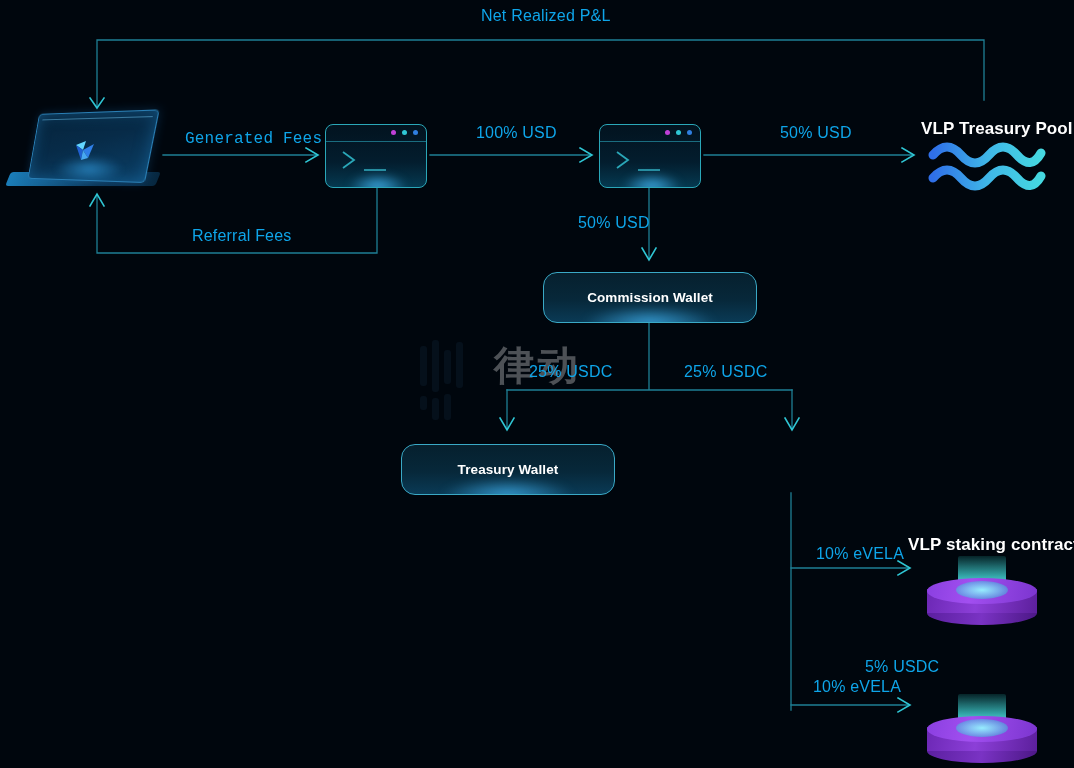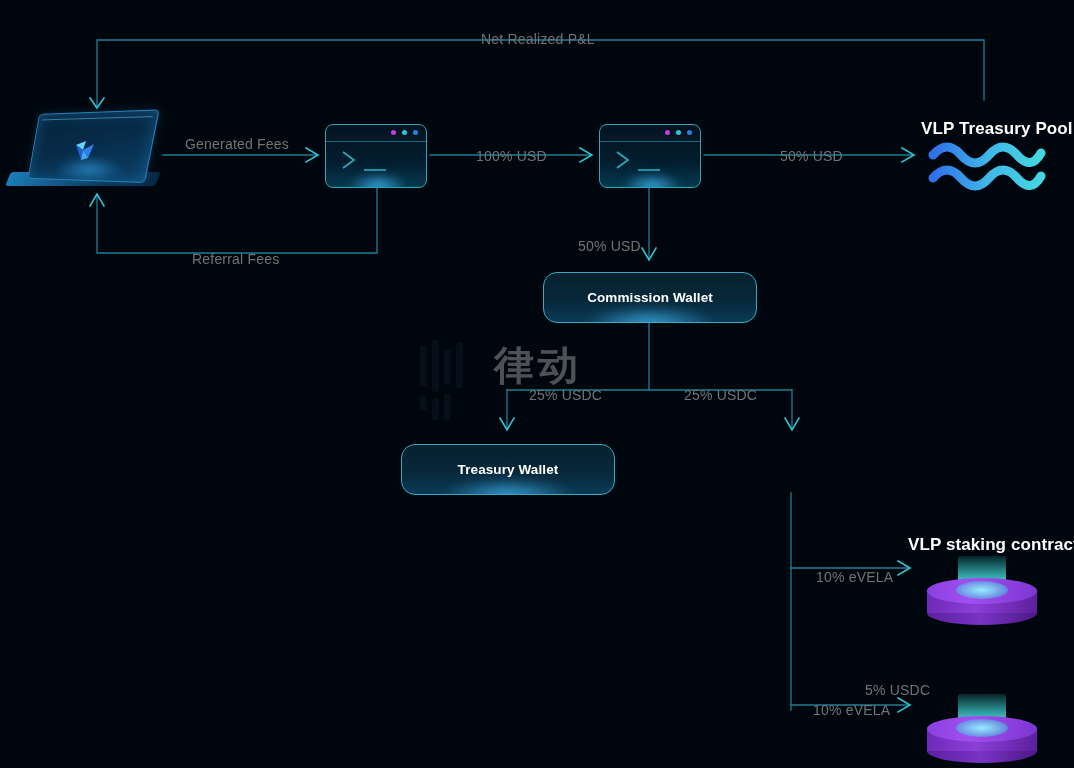--- a/index.html
+++ b/index.html
@@ -4,21 +4,21 @@
 <style>
   html,body{margin:0;padding:0;background:#00060d;}
   body{
     width:1074px;height:768px;position:relative;overflow:hidden;
     font-family:"Liberation Sans","DejaVu Sans",sans-serif;
     background:#00060d;
   }
   .stage{position:absolute;inset:0;width:1074px;height:768px;}
   svg.wires{position:absolute;left:0;top:0;width:1074px;height:768px;pointer-events:none;}
 
-  .lbl{position:absolute;color:#737373;font-size:14px;letter-spacing:.2px;white-space:nowrap;margin-top:24px;}
+  .lbl{position:absolute;color:#0ea5e9;font-size:16px;letter-spacing:.2px;white-space:nowrap;}
   .title-w{position:absolute;color:#ffffff;white-space:nowrap;font-size:17px;font-weight:600;letter-spacing:.1px;text-align:center;}
 
   
   .laptop{position:absolute;left:8px;top:112px;width:150px;height:80px;}
   .laptop .screen{
     position:absolute;left:20px;top:0;width:120px;height:67px;
     background:linear-gradient(165deg,#06243c 0%,#072b48 45%,#0b3f66 100%);
     border:1px solid #2a7fb5;border-radius:4px;
     transform:perspective(230px) rotateY(-14deg) skewX(-11deg);
     box-shadow:0 0 16px rgba(40,150,220,.35) inset,0 0 10px rgba(30,120,200,.25);
@@ -212,21 +212,21 @@
   </div>
   <div class="stake" style="left:921px;top:694px;">
     <div class="beam"></div>
     <div class="bot"></div>
     <div class="body"></div>
     <div class="top"></div>
     <div class="cap"></div>
   </div>
 
   <div class="lbl" style="left:481px;top:7px;">Net Realized P&amp;L</div>
-  <div class="lbl" style="left:185px;top:112px;">Generated Fees</div>
+  <div class="lbl" style="left:185px;top:130px;font-family:Liberation Mono, monospace;">Generated Fees</div>
   <div class="lbl" style="left:192px;top:227px;text-align:center;">Referral Fees</div>
   <div class="lbl" style="left:476px;top:124px;">100% USD</div>
   <div class="lbl" style="left:780px;top:124px;">50% USD</div>
   <div class="lbl" style="left:578px;top:214px;">50% USD</div>
   <div class="lbl" style="left:529px;top:363px;">25% USDC</div>
   <div class="lbl" style="left:684px;top:363px;">25% USDC</div>
   <div class="lbl" style="left:816px;top:545px;">10% eVELA</div>
   <div class="lbl" style="left:865px;top:658px;">5% USDC</div>
   <div class="lbl" style="left:813px;top:678px;">10% eVELA</div>
 

